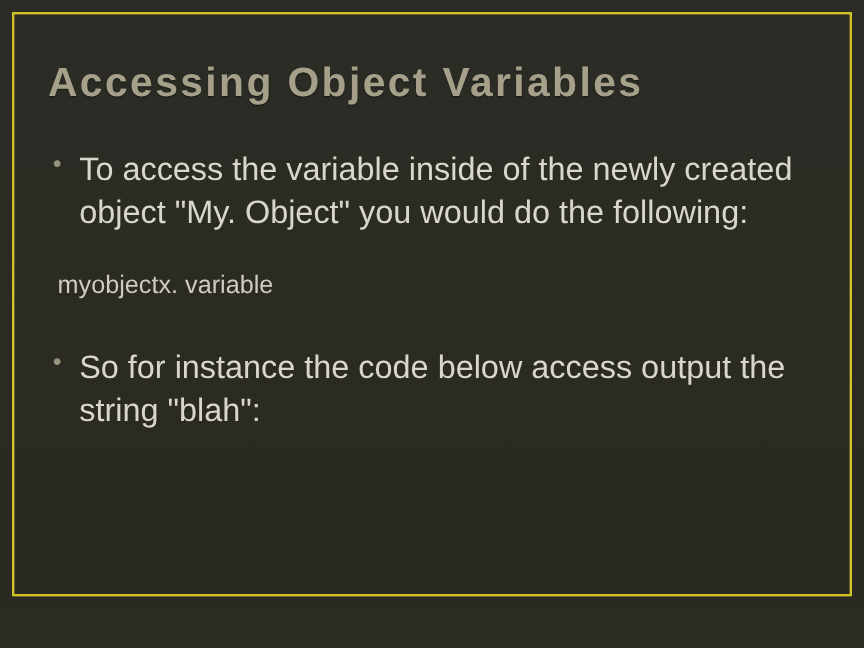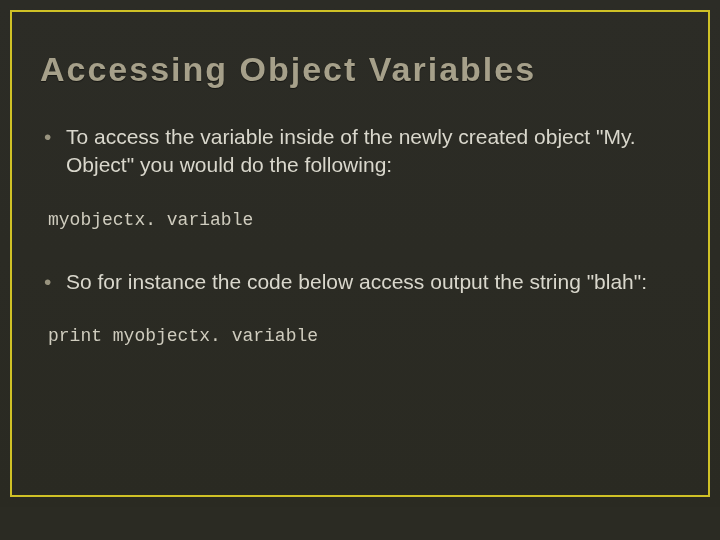--- a/index.html
+++ b/index.html
@@ -36,36 +36,36 @@
     margin-bottom: 34px;
     text-shadow: 0 1px 1px rgba(0,0,0,0.5);
   }
   .bullets {
     list-style: none;
   }
   .bullets > li {
     position: relative;
     padding-left: 26px;
     color: #d9d7cc;
-    font-size: 21px;
+    font-size: 27px;
     line-height: 1.35;
     margin-bottom: 30px;
   }
   .bullets > li::before {
     content: "•";
     position: absolute;
     left: 4px;
     top: 0;
     color: #99947f;
     font-size: 21px;
   }
   .code {
-    font-family: Liberation Mono, monospace;
+    font-family: Liberation Sans, sans-serif;
     color: #cfccbe;
-    font-size: 18px;
+    font-size: 21px;
     margin: 0 0 38px 8px;
     white-space: pre;
   }
 </style>
 </head>
 <body>
 
 <div class="slide">
   <div class="border"></div>
   <div class="content">
@@ -74,15 +74,14 @@
       <li>
         <span>To access the variable inside of the newly created object "My. Object" you would do the following:</span>
       </li>
     </ul>
     <div class="code">myobjectx. variable</div>
     <ul class="bullets">
       <li>
         <span>So for instance the code below access output the string "blah":</span>
       </li>
     </ul>
-    <div class="code">print myobjectx. variable</div>
   </div>
 </div>
 
 </body></html>

